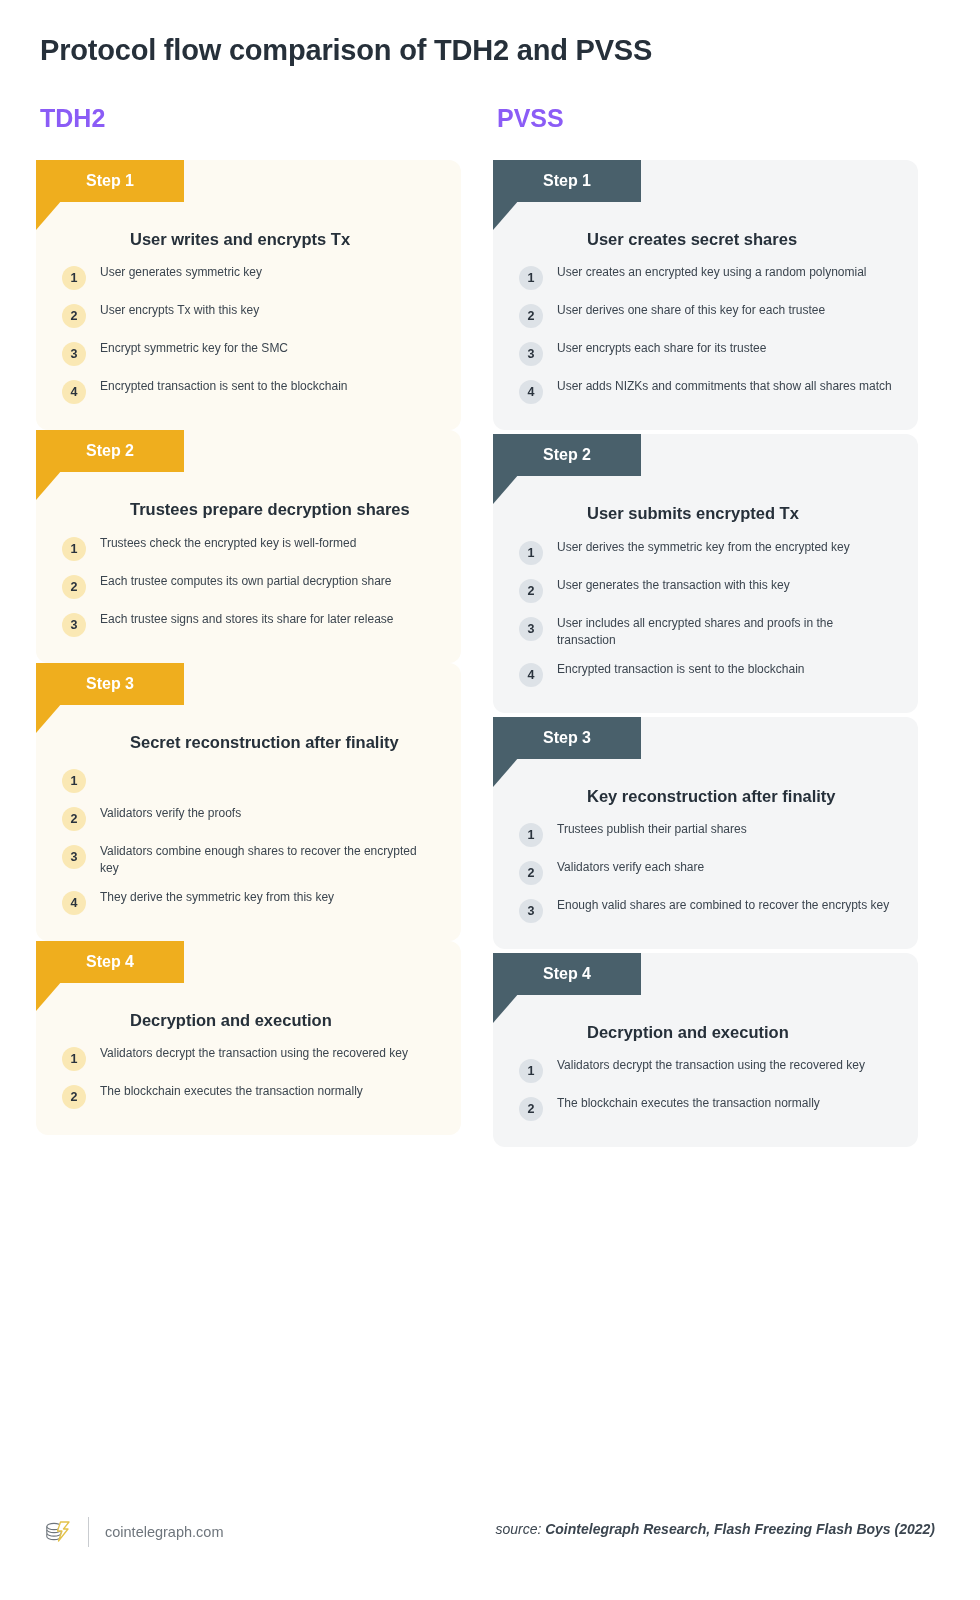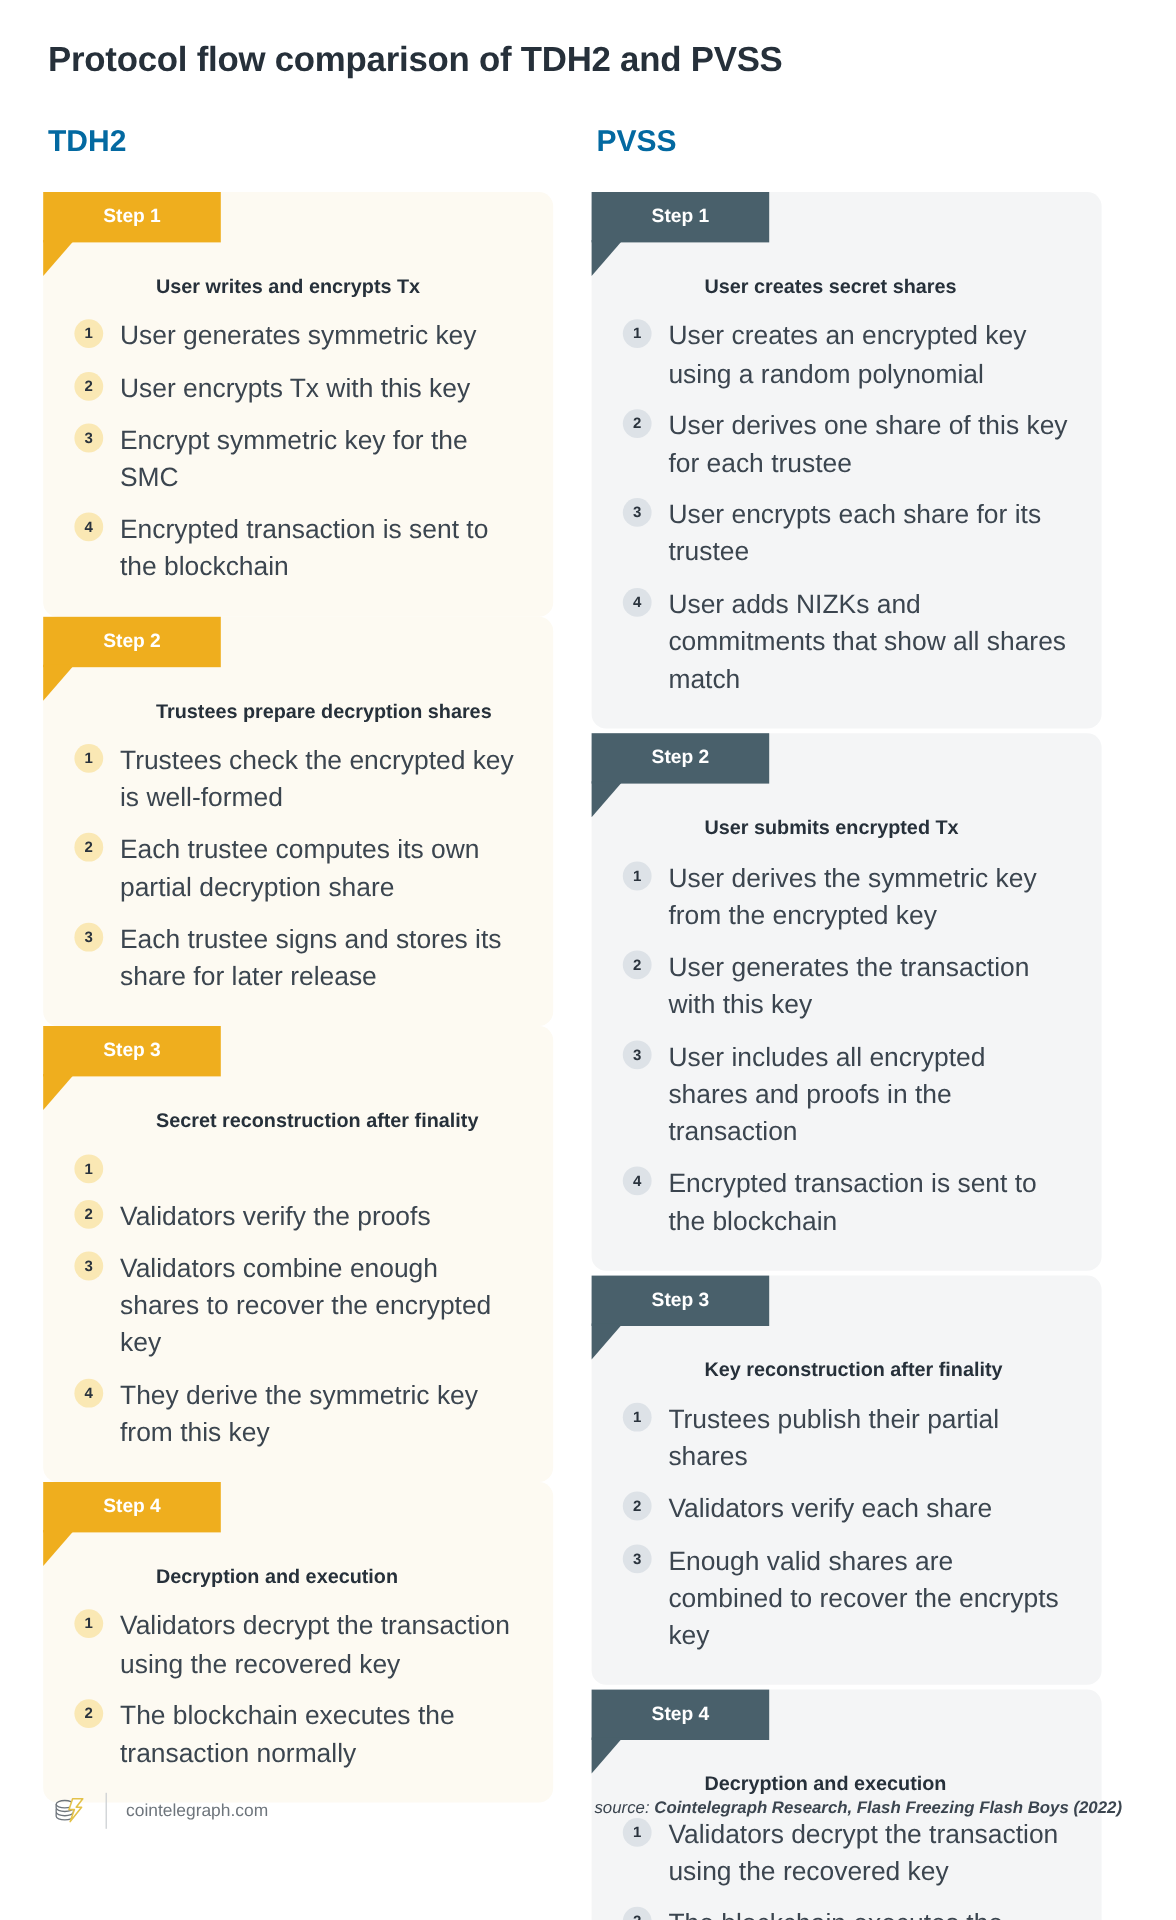--- a/index.html
+++ b/index.html
@@ -30,21 +30,21 @@
     font-weight: bold;
     color: #26303a;
     letter-spacing: -0.2px;
   }
 
   .col-heading {
     position: absolute;
     top: 104px;
     font-size: 25px;
     font-weight: bold;
-    color: #0369a1;
+    color: #8b5cf6;
   }
   .col-heading.left  { left: 40px; }
   .col-heading.right { left: 497px; }
 
   
   .columns {
     position: absolute;
     left: 0;
     top: 160px;
     width: 980px;
@@ -136,31 +136,31 @@
     font-size: 12.5px;
     font-weight: bold;
     margin-right: 14px;
     margin-top: 2px;
     color: #2a333d;
   }
   .column.left  .badge { background: #fae8b4; }
   .column.right .badge { background: #dde2e7; }
 
   .item-text {
-    font-size: 22px;
+    font-size: 12px;
     line-height: 1.42;
     color: #3b454f;
     max-width: 345px;
   }
 
   
   .footer {
     position: absolute;
     left: 0;
-    bottom: 68px;
+    bottom: 45px;
     width: 975px;
     height: 46px;
   }
 
   .brand {
     position: absolute;
     left: 42px;
     top: 0;
     display: flex;
     align-items: center;

